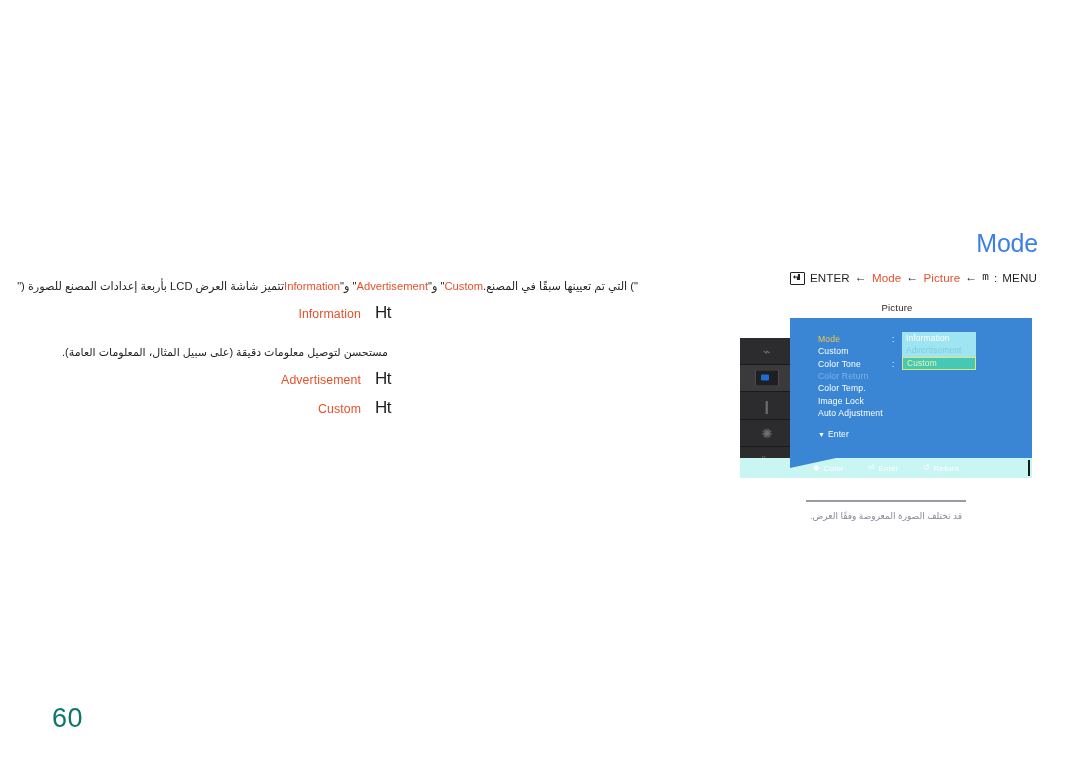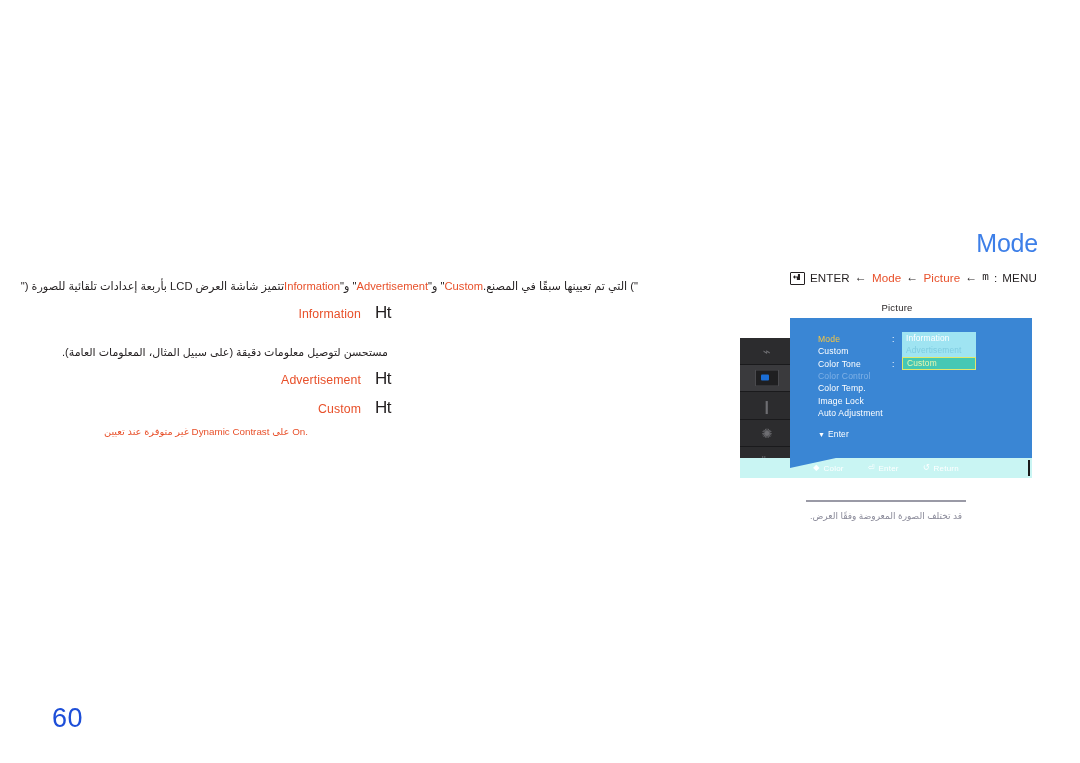--- a/index.html
+++ b/index.html
@@ -16,21 +16,21 @@
     font-family: "Liberation Sans", "DejaVu Sans", sans-serif;
     color: #231f20;
   }
 
   
   .page-number {
     position: absolute;
     left: 52px;
     top: 703px;
     font-size: 27px;
-    color: #1d4ed8;
+    color: #0f766e;
     letter-spacing: 0.5px;
     font-weight: 400;
   }
 
   
   .body-column {
     position: absolute;
     right: 442px;       
     top: 278px;
     width: 590px;
@@ -350,21 +350,21 @@
     direction: rtl;
     letter-spacing: 0.2px;
   }
 </style>
 </head>
 <body>
 
 <div class="body-column">
 
   <div class="intro-line">
-    <span>") التي تم تعيينها سبقًا في المصنع.</span><span class="hl">Custom</span><span>" و"</span><span class="hl">Advertisement</span><span>" و"</span><span class="hl">Information</span><span>تتميز شاشة العرض LCD بأربعة إعدادات تلقائية للصورة ("</span>
+    <span>") التي تم تعيينها سبقًا في المصنع.</span><span class="hl">Custom</span><span>" و"</span><span class="hl">Advertisement</span><span>" و"</span><span class="hl">Information</span><span>تتميز شاشة العرض LCD بأربعة إعدادات المصنع للصورة ("</span>
   </div>
 
   <div class="bullet-block">
     <div class="bullet-head">
       <span class="bullet-mark">Ht</span>
       <span class="bullet-title">Information</span>
     </div>
     <div class="bullet-desc indent-a">مستحسن لتوصيل معلومات دقيقة (على سبيل المثال، المعلومات العامة).</div>
   </div>
 
@@ -372,26 +372,20 @@
     <div class="bullet-head">
       <span class="bullet-mark">Ht</span>
       <span class="bullet-title">Advertisement</span>
     </div>
   </div>
 
   <div class="bullet-block">
     <div class="bullet-head">
       <span class="bullet-mark">Ht</span>
       <span class="bullet-title">Custom</span>
-    </div>
-    <div class="bullet-desc note">
-      <span>.</span><span class="ltr">On</span>
-      <span>على</span>
-      <span class="ltr">Dynamic Contrast</span>
-      <span>غير متوفرة عند تعيين</span>
     </div>
   </div>
 
 </div>
 
 <div class="right-column">
 
   <div class="section-title">Mode</div>
 
   <div class="breadcrumb">
@@ -440,21 +434,21 @@
           </div>
           <div class="osd-row">
             <span class="label">Custom</span>
             <span class="colon"></span>
           </div>
           <div class="osd-row">
             <span class="label">Color Tone</span>
             <span class="colon">:</span>
           </div>
           <div class="osd-row dim">
-            <span class="label">Color Control</span>
+            <span class="label">Color Return</span>
             <span class="colon"></span>
           </div>
           <div class="osd-row">
             <span class="label">Color Temp.</span>
             <span class="colon"></span>
           </div>
           <div class="osd-row">
             <span class="label">Image Lock</span>
             <span class="colon"></span>
           </div>

